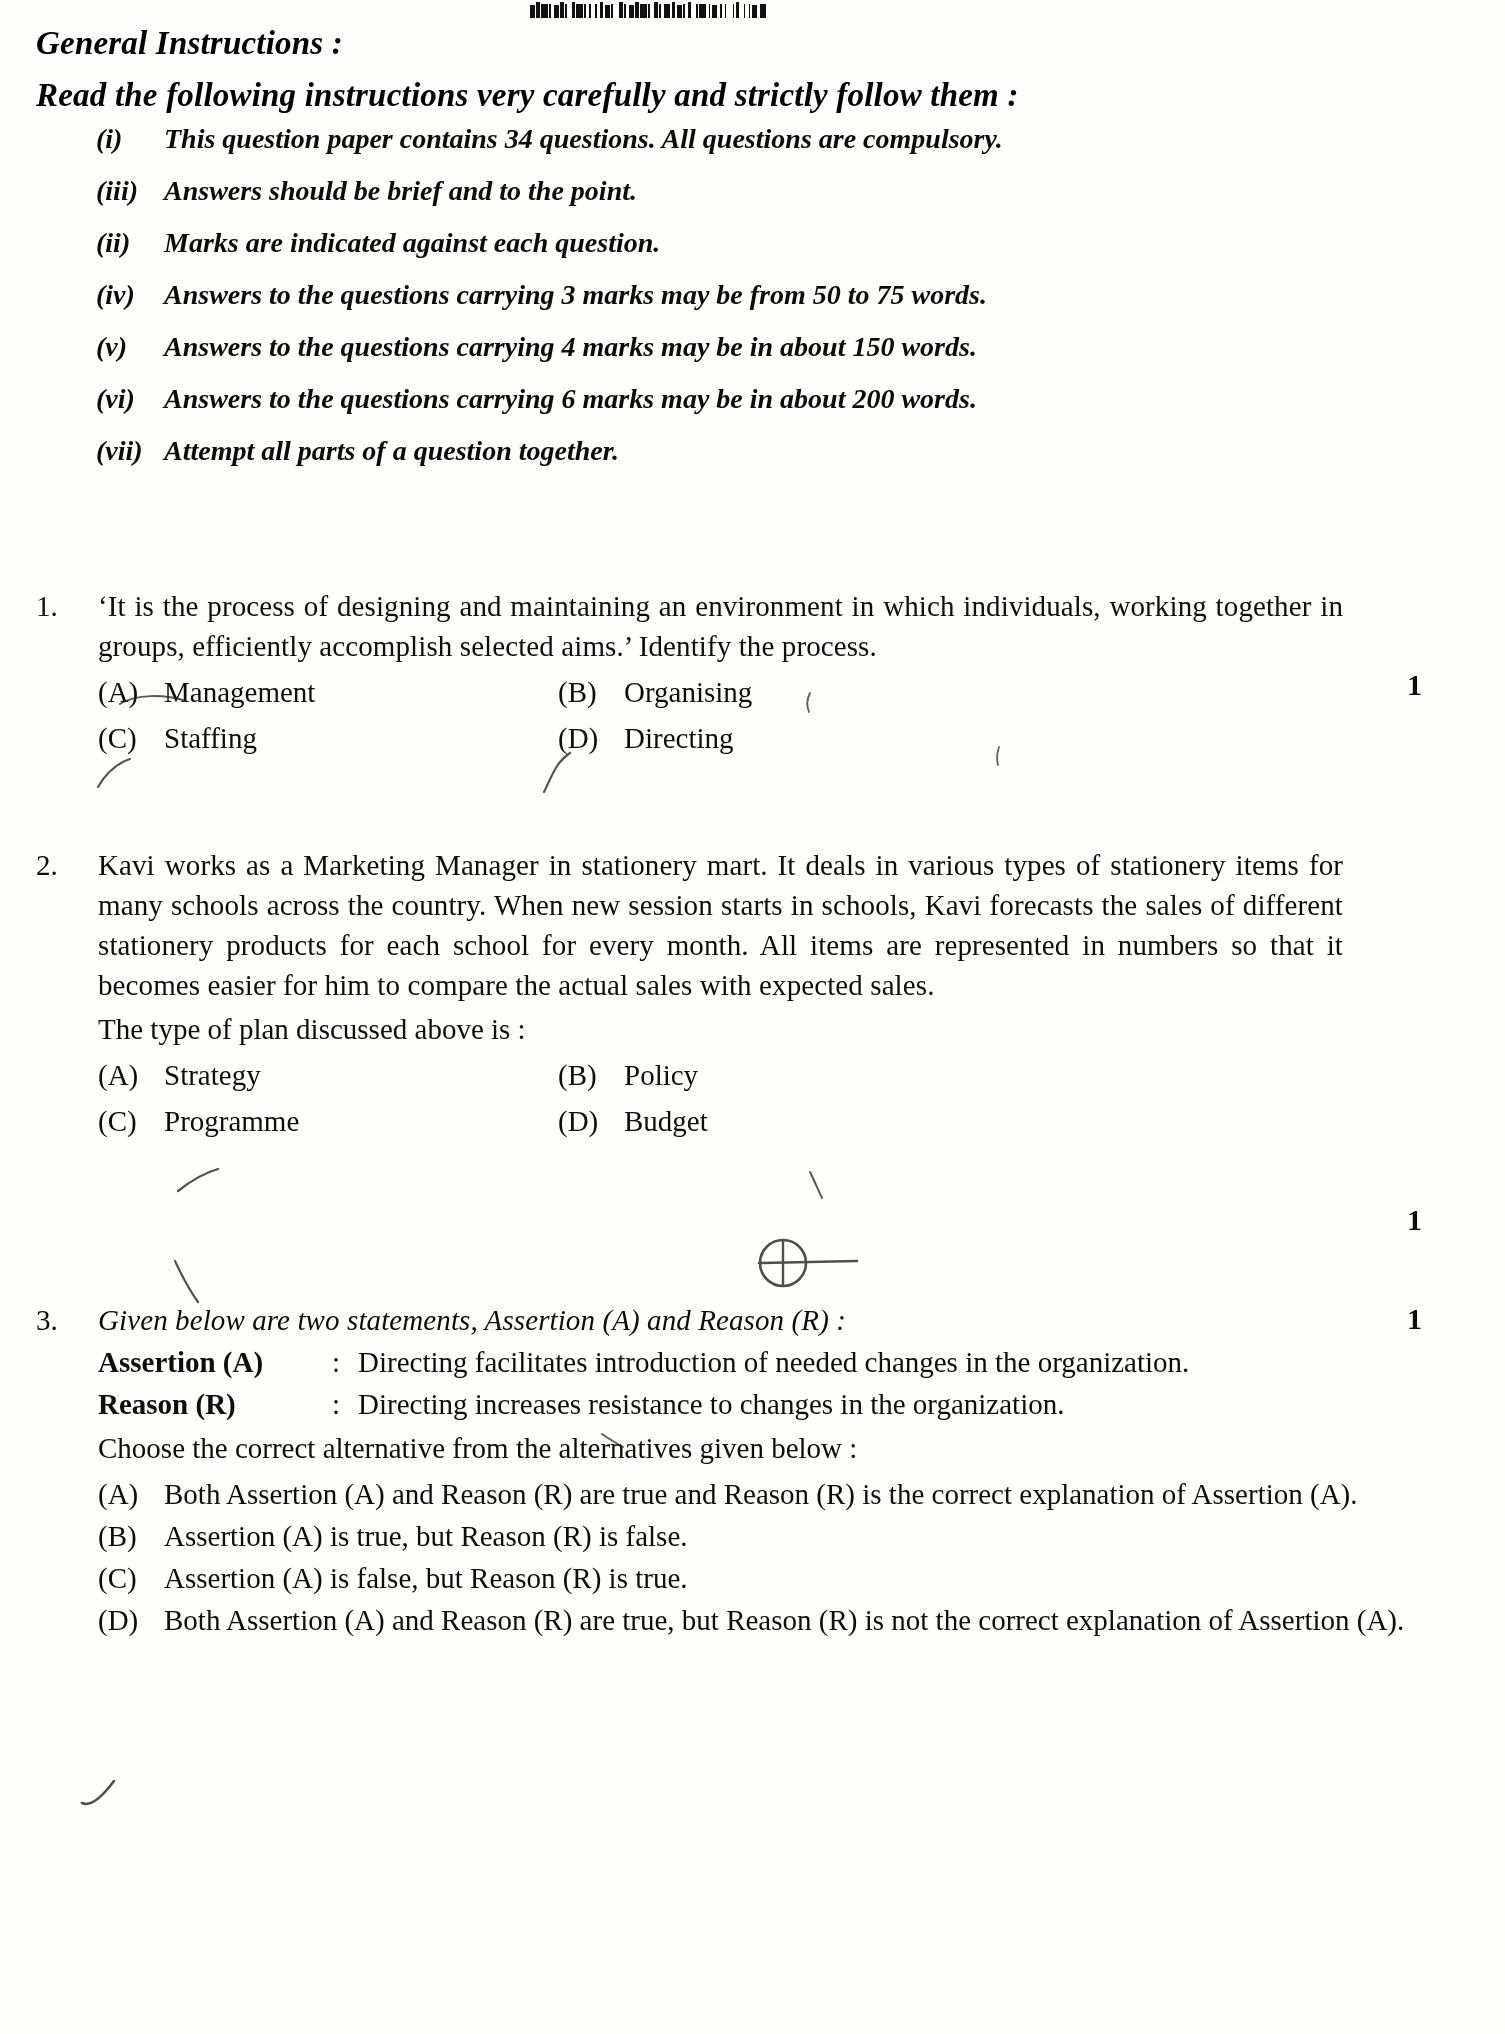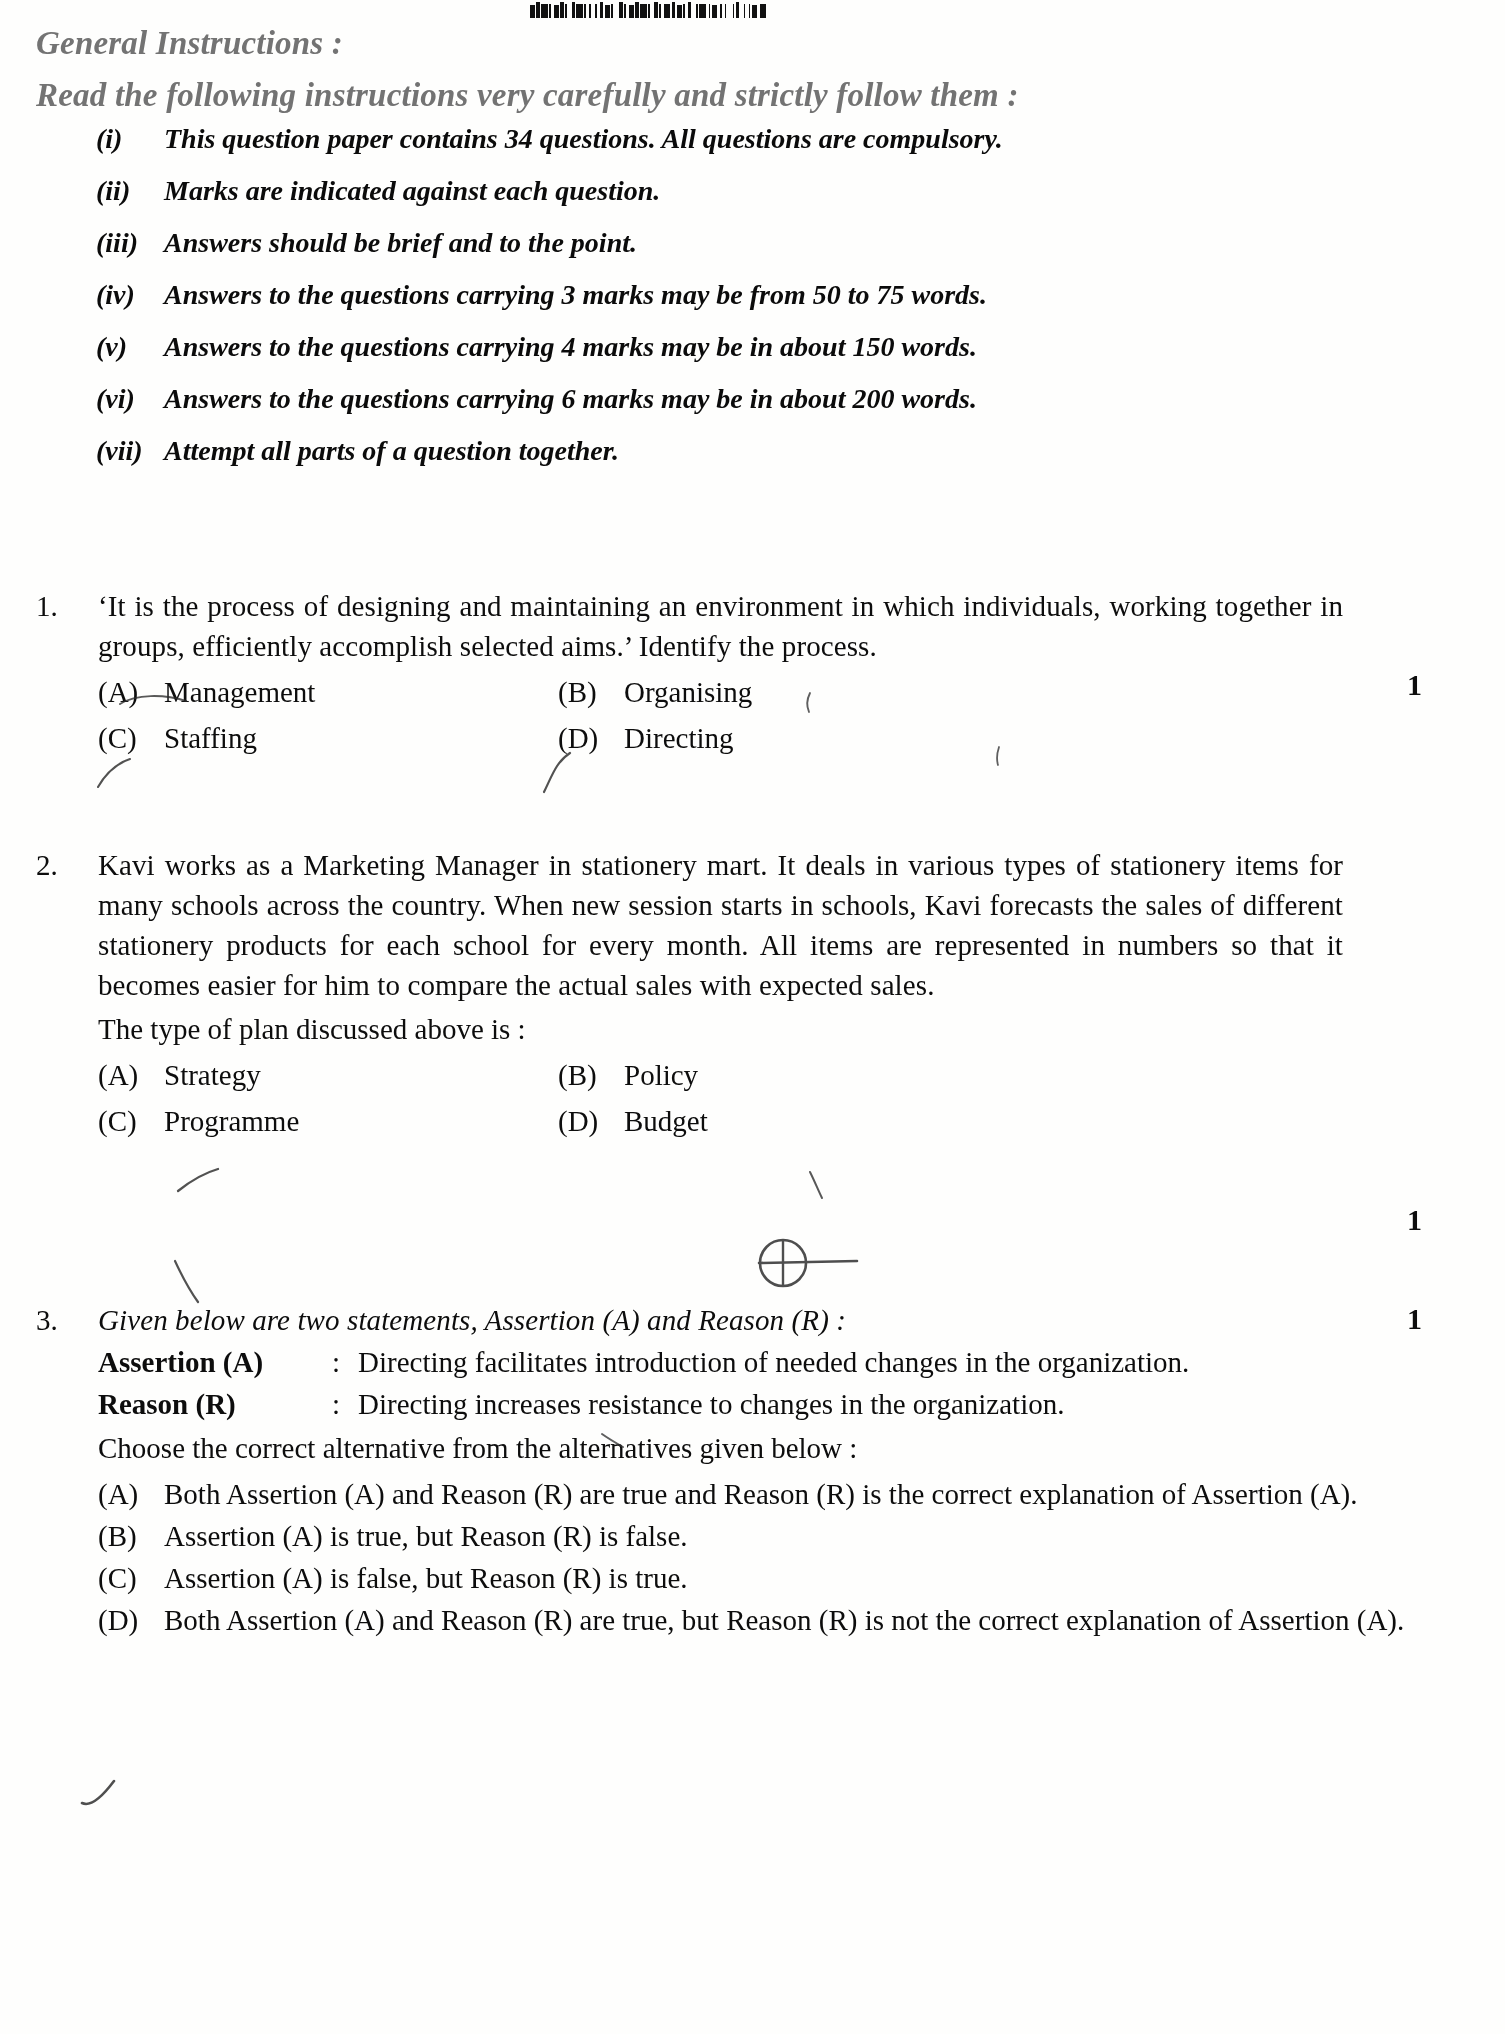--- a/index.html
+++ b/index.html
@@ -46,21 +46,21 @@
     width: 1400px;
   }
   .instr-head {
     font-family: "Liberation Serif", "DejaVu Serif", serif;
     font-style: italic;
     font-weight: bold;
     font-size: 33px;
     letter-spacing: 0.2px;
     line-height: 1.32;
     margin: 0 0 8px 0;
-    color: #737373;
+    color: #000000;
   }
   .instr-head.second {
   }
   .instr-list {
     margin: 0;
     padding: 0;
     list-style: none;
   }
   .instr-item {
     display: flex;
@@ -338,26 +338,26 @@
   <div class="instr-block">
     <div class="instr-head">General Instructions :</div>
     <div class="instr-head second">Read the following instructions very carefully and strictly follow them :</div>
 
     <ul class="instr-list">
       <li class="instr-item">
         <span class="instr-num">(i)</span>
         <span class="instr-text">This question paper contains 34 questions. All questions are compulsory.</span>
       </li>
       <li class="instr-item">
+        <span class="instr-num">(iii)</span>
+        <span class="instr-text">Answers should be brief and to the point.</span>
+      </li>
+      <li class="instr-item">
         <span class="instr-num">(ii)</span>
         <span class="instr-text">Marks are indicated against each question.</span>
-      </li>
-      <li class="instr-item">
-        <span class="instr-num">(iii)</span>
-        <span class="instr-text">Answers should be brief and to the point.</span>
       </li>
       <li class="instr-item">
         <span class="instr-num">(iv)</span>
         <span class="instr-text">Answers to the questions carrying 3 marks may be from 50 to 75 words.</span>
       </li>
       <li class="instr-item">
         <span class="instr-num">(v)</span>
         <span class="instr-text">Answers to the questions carrying 4 marks may be in about 150 words.</span>
       </li>
       <li class="instr-item">

